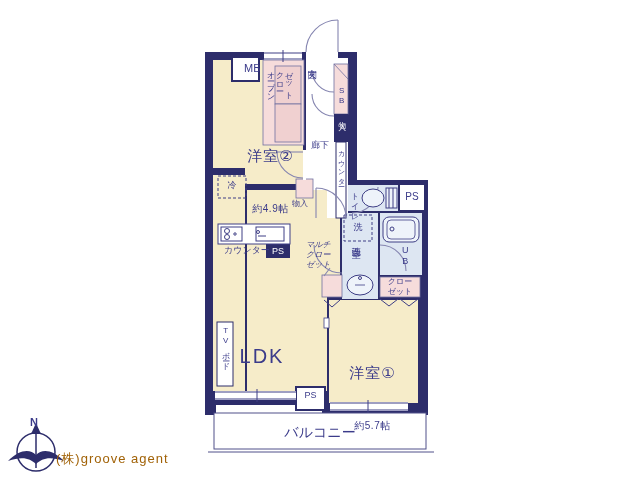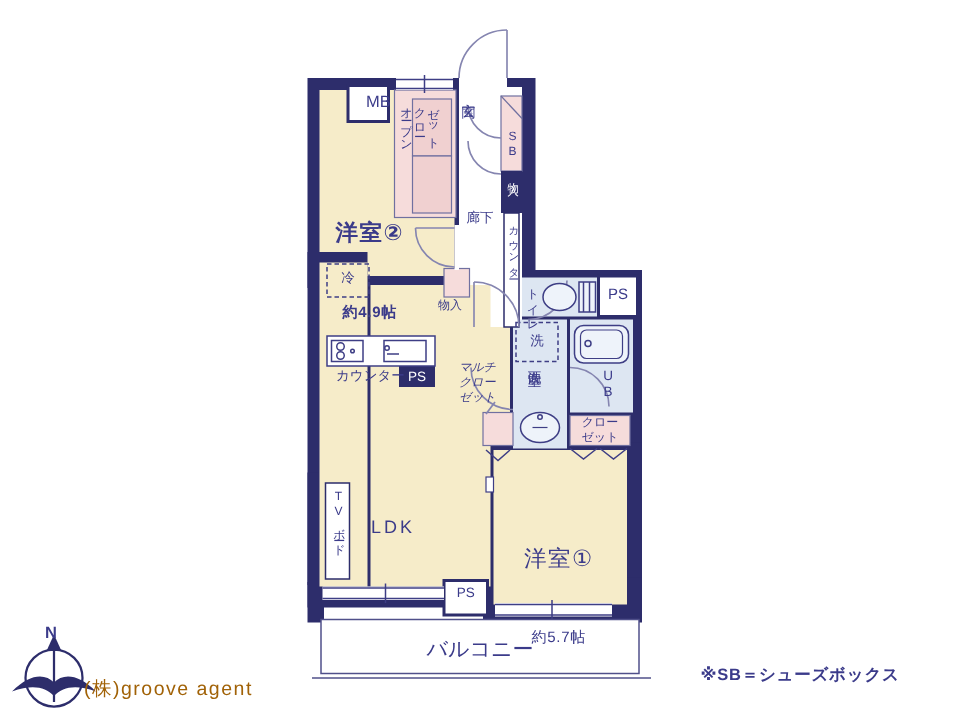--- a/index.html
+++ b/index.html
@@ -4,21 +4,21 @@
 <style>
   html,body{margin:0;padding:0;background:#fff;}
   #stage{position:relative;width:640px;height:480px;background:#ffffff;overflow:hidden;
          font-family:"Liberation Sans","DejaVu Sans",sans-serif;}
   #plan-svg{position:absolute;left:0;top:0;}
   .lbl{position:absolute;color:#3b3b8a;line-height:1.15;white-space:pre;}
   .v{writing-mode:vertical-lr;text-orientation:upright;letter-spacing:1px;}
   .ctr{text-align:center;}
   .room-name{font-size:15px;letter-spacing:1px;}
   .room-size{font-size:10px;margin-top:2px;letter-spacing:0.5px;}
-  .ldk-name{font-size:12px;letter-spacing:2px;}
+  .ldk-name{font-size:20px;letter-spacing:2px;}
   .white{color:#ffffff;}
   .company{color:#a16207;font-size:13px;letter-spacing:1px;}
   .note{font-size:11px;font-weight:600;letter-spacing:0.5px;}
 </style>
 </head>
 <body>
 
 <div id="stage">
 
   <svg id="plan-svg" width="640" height="480" viewBox="0 0 640 480">
@@ -156,21 +156,21 @@
   <div class="lbl" style="left:232px;top:62px;width:28px;font-size:11px;margin-left:12px;">MB</div>
   <div class="lbl v" style="left:266px;top:66px;font-size:8px;line-height:9px;">オープン
 クロー
 ゼット</div>
   <div class="lbl v" style="left:307px;top:62px;font-size:9px;">玄関</div>
   <div class="lbl v" style="left:337px;top:86px;font-size:8px;">SB</div>
   <div class="lbl v white" style="left:337px;top:116px;font-size:7.5px;">物入</div>
   <div class="lbl" style="left:311px;top:140px;font-size:9px;text-align:right;">廊下</div>
   <div class="lbl v" style="left:337px;top:146px;font-size:7px;">カウンター</div>
 
-  <div class="lbl ctr" style="left:199px;top:110px;width:95px;font-weight:bold;">
+  <div class="lbl ctr" style="left:223px;top:110px;width:95px;">
     <div class="room-name">洋室②</div>
     <div class="room-size">約4.9帖</div>
   </div>
 
   <div class="lbl ctr" style="left:218px;top:180px;width:28px;font-size:9px;">冷</div>
   <div class="lbl" style="left:292px;top:199px;font-size:8px;">物入</div>
   <div class="lbl" style="left:224px;top:245px;font-size:9px;">カウンター</div>
   <div class="lbl ctr white" style="left:266px;top:246px;width:24px;font-size:9px;">PS</div>
   <div class="lbl" style="left:306px;top:240px;font-size:8px;line-height:10px;font-style:italic;">マルチ
 クロー
@@ -193,15 +193,14 @@
   <div class="lbl ctr" style="left:325px;top:327px;width:95px;">
     <div class="room-name">洋室①</div>
     <div class="room-size">約5.7帖</div>
   </div>
 
   <div class="lbl ctr" style="left:296px;top:390px;width:29px;font-size:9px;">PS</div>
   <div class="lbl ctr" style="left:270px;top:424px;width:100px;font-size:14px;">バルコニー</div>
 
   <div class="lbl" style="left:30px;top:416px;font-size:11px;font-weight:600;">N</div>
   <div class="lbl company" style="left:56px;top:452px;">(株)groove agent</div>
-  <div class="lbl note" style="left:467px;top:444px;">※SB＝シューズボックス</div>
 
 </div>
 
 </body></html>

